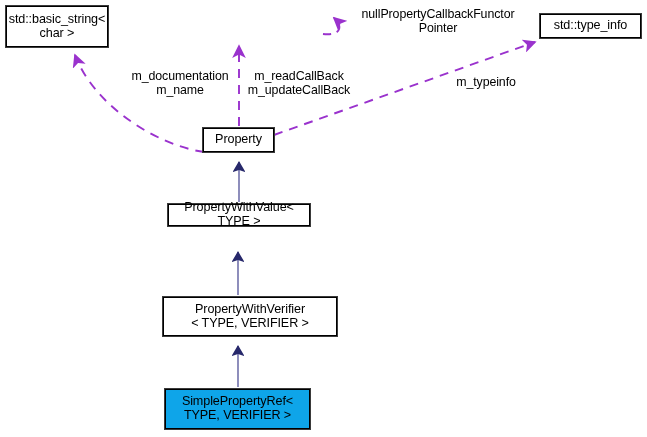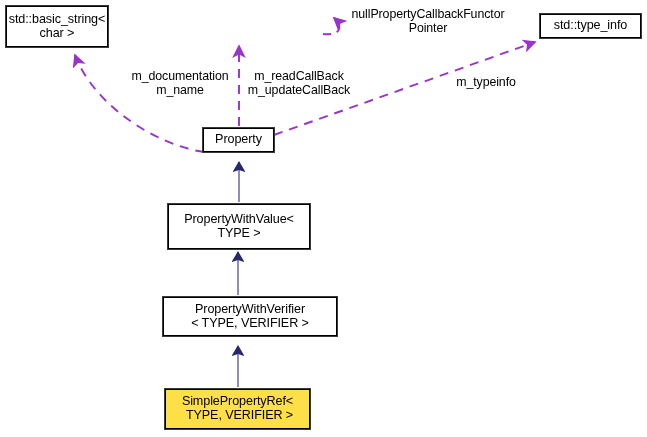--- a/index.html
+++ b/index.html
@@ -36,22 +36,21 @@
     align-items: center;
     justify-content: center;
     text-align: center;
     line-height: 1.08;
     font-size: 12.6px;
     letter-spacing: -0.1px;
     white-space: pre;
     z-index: 5;
   }
   .node.filled {
-    background: #fde047;
-    text-align: right;
+    background: #0ea5e9;
   }
   .edge-label {
     position: absolute;
     color: #000000;
     font-size: 12.4px;
     line-height: 1.12;
     white-space: pre;
     text-align: center;
     letter-spacing: -0.1px;
     z-index: 6;
@@ -88,33 +87,33 @@
   </svg>
 
   <div class="node" style="left:5px; top:5px; width:104px; height:43px;">std::basic_string&lt;
 char &gt;</div>
 
 
   <div class="node" style="left:202px; top:127px; width:73px; height:26px;">Property</div>
 
   <div class="node" style="left:539px; top:13px; width:103px; height:26px;">std::type_info</div>
 
-  <div class="node" style="left:167px; top:203px; width:144px; height:47px;">PropertyWithValue&lt;
+  <div class="node" style="left:167px; top:203px; width:144px; height:24px;">PropertyWithValue&lt;
 TYPE &gt;</div>
 
   <div class="node" style="left:162px; top:296px; width:176px; height:41px;">PropertyWithVerifier
 &lt; TYPE, VERIFIER &gt;</div>
 
   <div class="node filled" style="left:164px; top:388px; width:147px; height:42px;">SimplePropertyRef&lt;
 TYPE, VERIFIER &gt;</div>
 
   <div class="edge-label" style="left:122px; top:70px; width:116px;">m_documentation
 m_name</div>
 
   <div class="edge-label" style="left:238px; top:70px; width:122px;">m_readCallBack
 m_updateCallBack</div>
 
-  <div class="edge-label" style="left:334px; top:8px; width:188px;">nullPropertyCallbackFunctor
+  <div class="edge-label" style="left:344px; top:8px; width:188px;">nullPropertyCallbackFunctor
 Pointer</div>
 
   <div class="edge-label" style="left:446px; top:76px; width:80px;">m_typeinfo</div>
 
 </div>
 
 </body></html>

